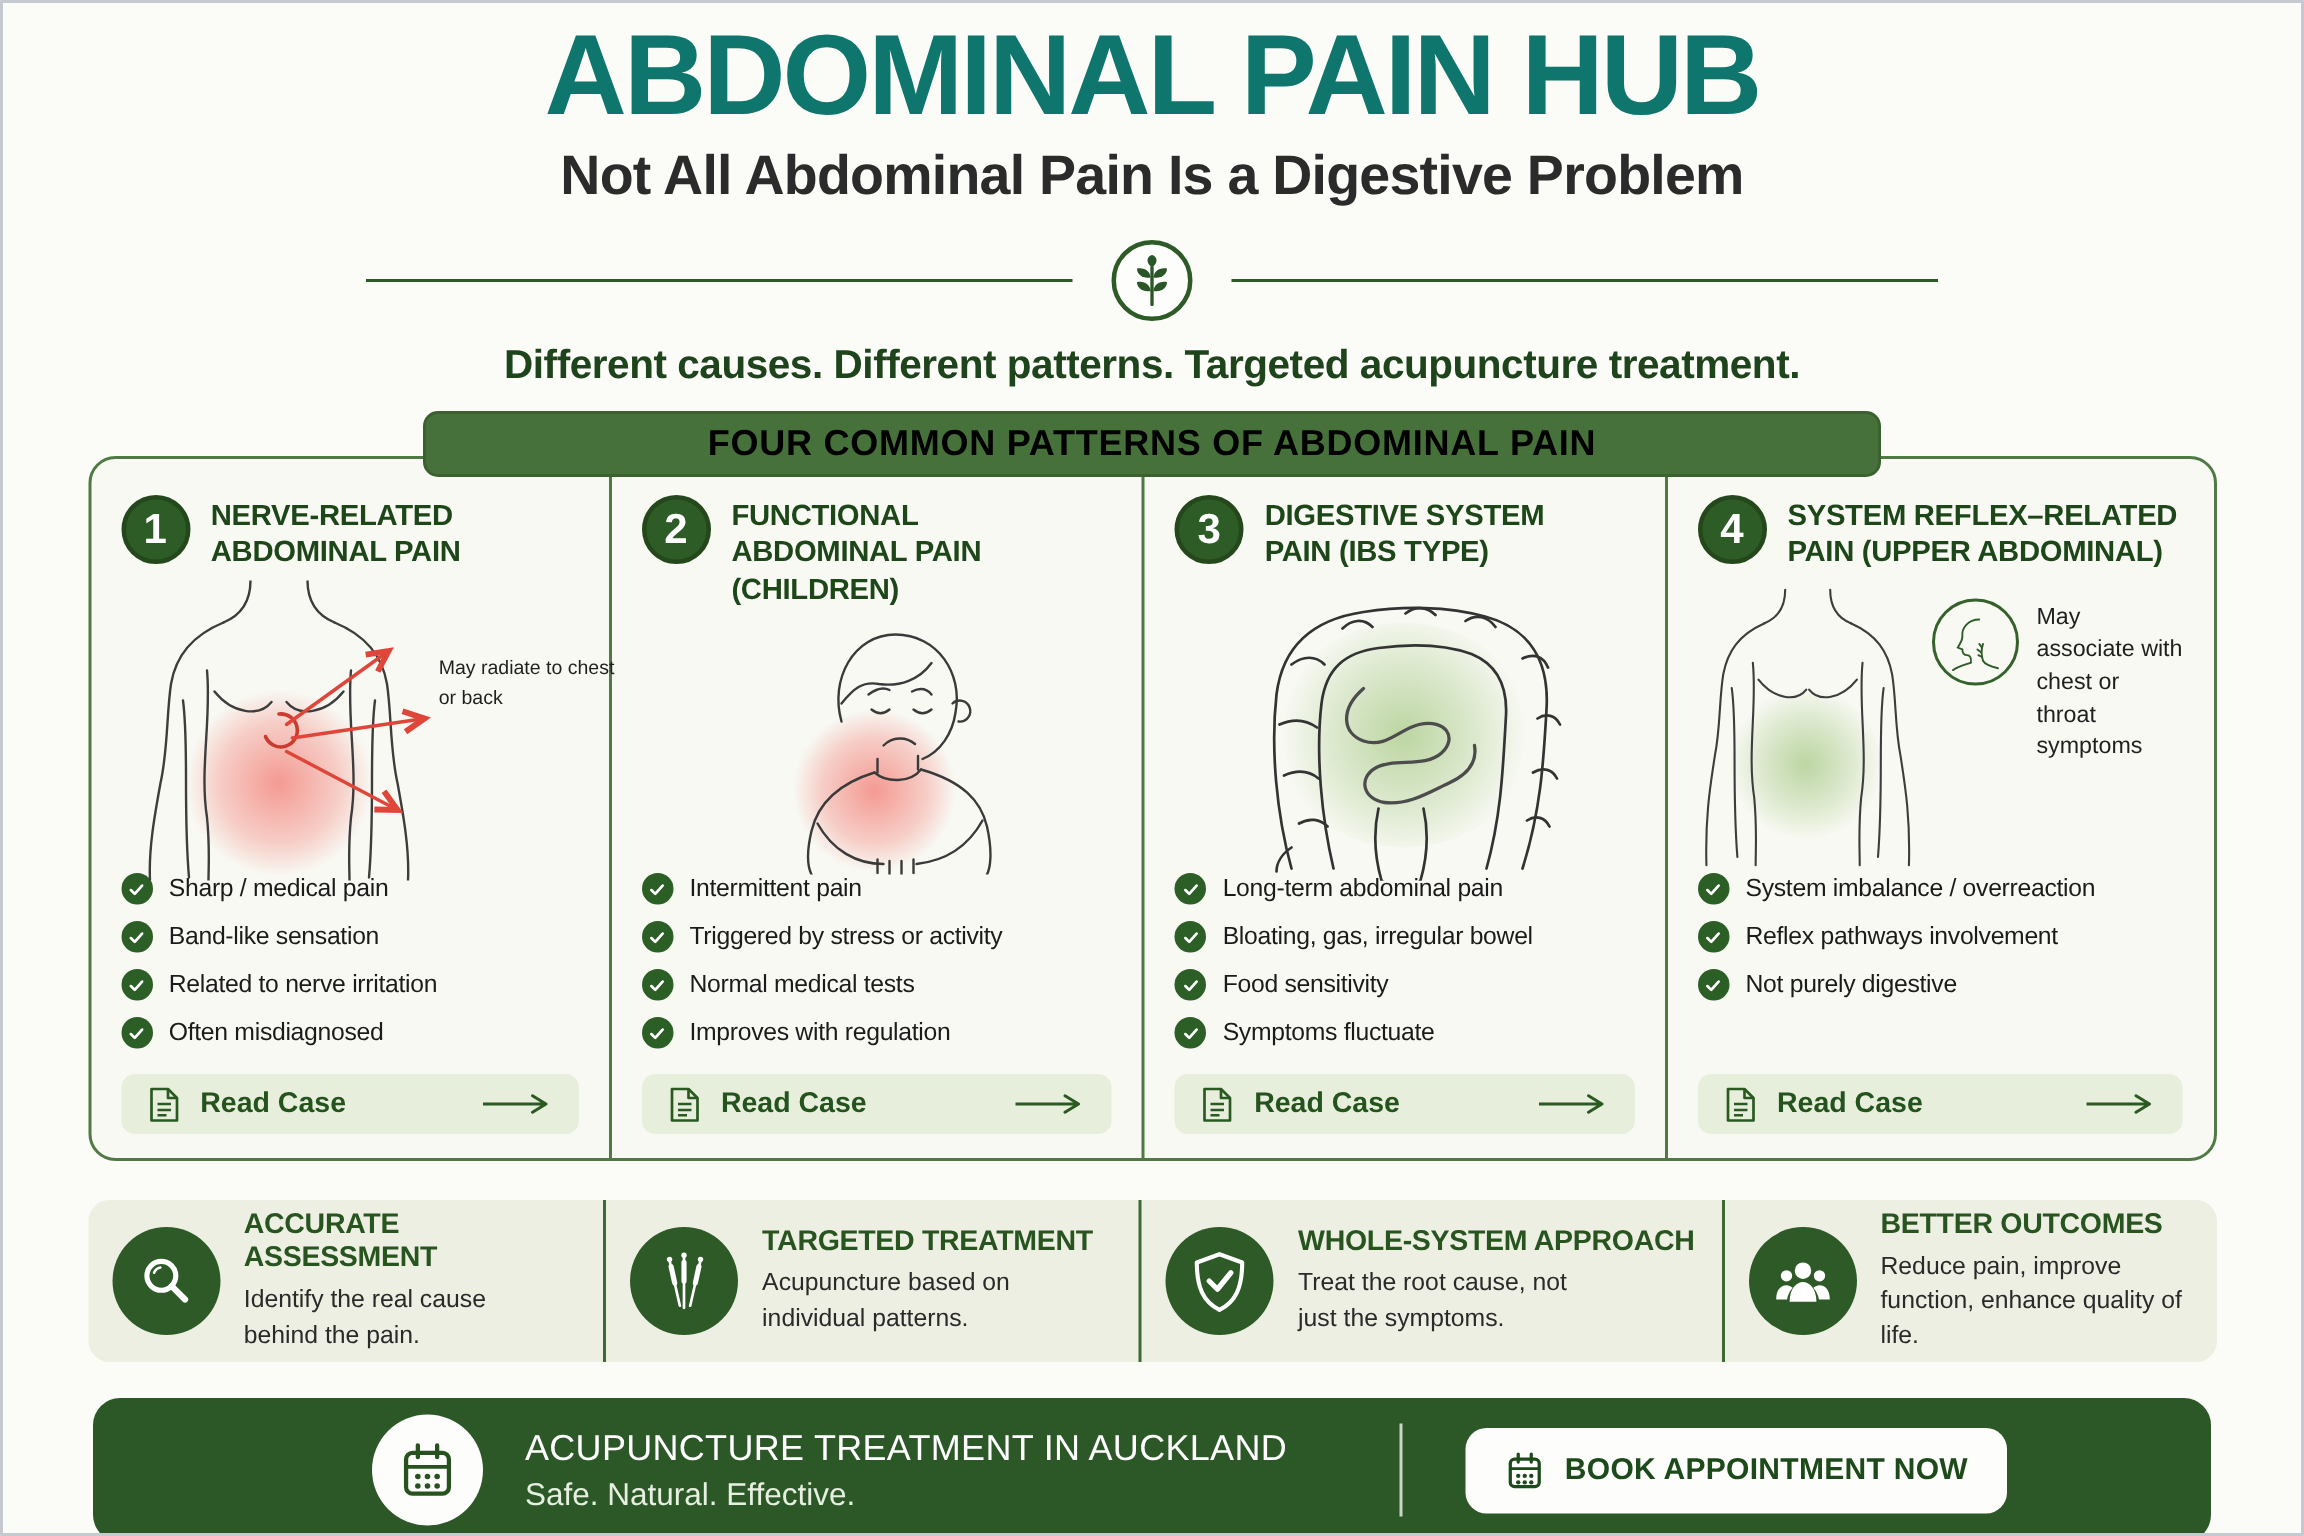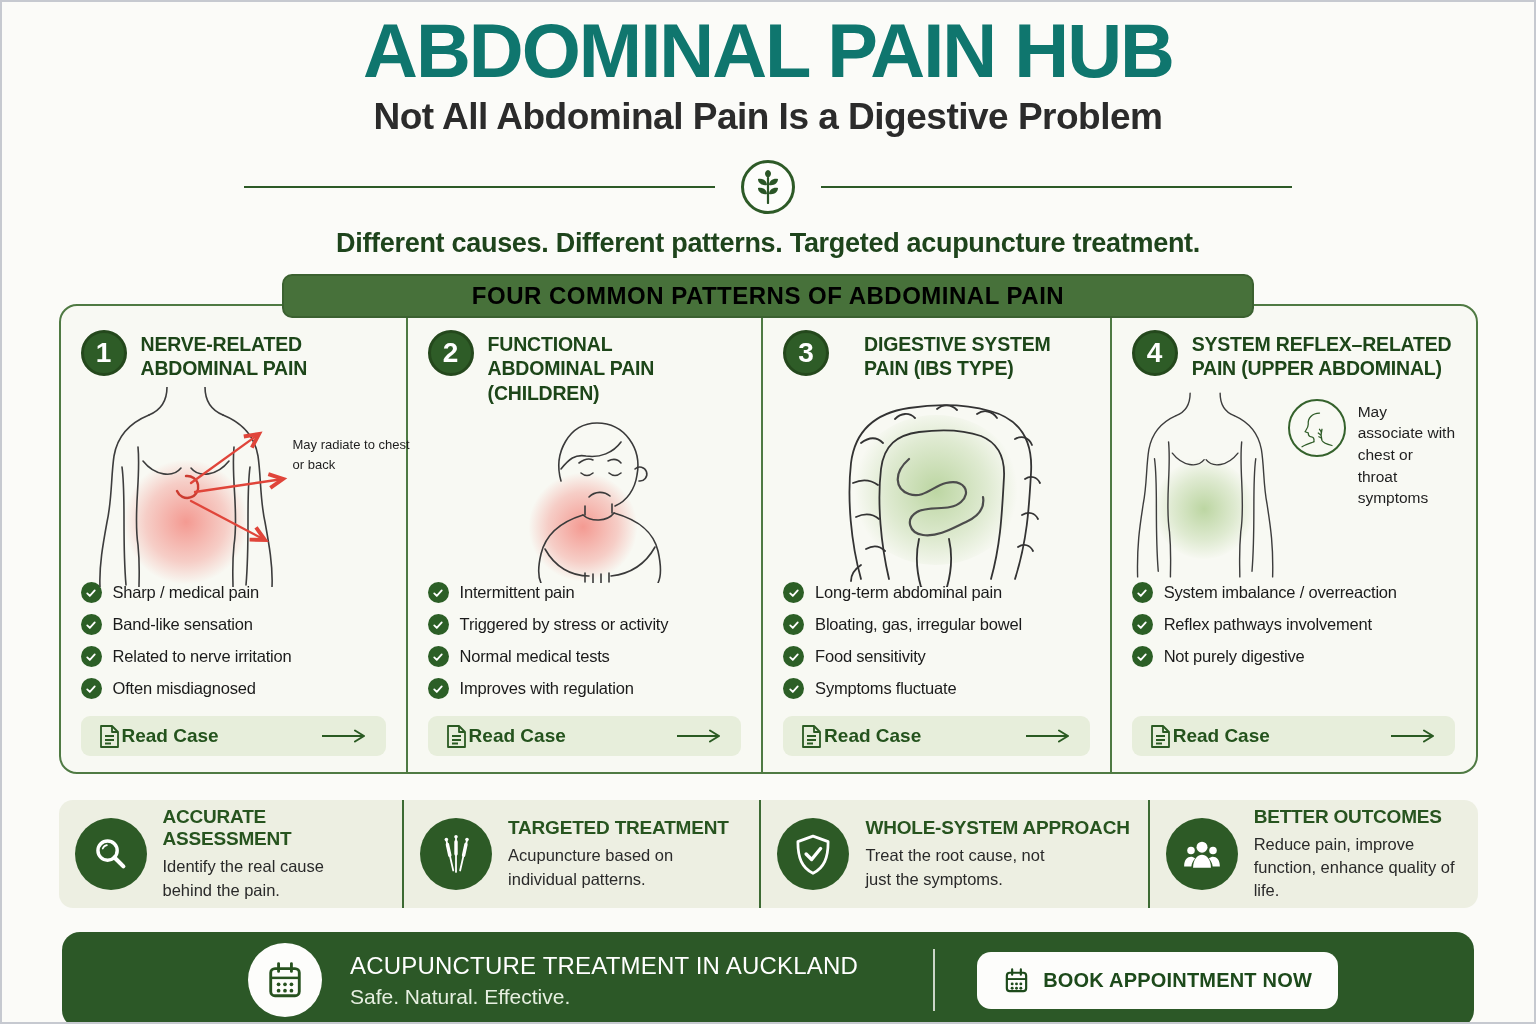--- a/index.html
+++ b/index.html
@@ -49,21 +49,21 @@
     width:46px;height:46px;flex:0 0 46px;border-radius:50%;
     background:#2e5c27;border:3px solid #24481c;color:#fff;
     display:flex;align-items:center;justify-content:center;
     font-size:28px;font-weight:bold;
   }
   .card-title{
     margin:2px 0 0;font-size:19.5px;line-height:1.24;font-weight:bold;color:#1d4619;letter-spacing:-0.2px;
   }
   .col:nth-child(1) .card-title{max-width:185px;}
   .col:nth-child(2) .card-title{max-width:208px;}
-  .col:nth-child(3) .card-title{max-width:205px;margin-left:21px;}
+  .col:nth-child(3) .card-title{max-width:205px;}
   .col:nth-child(4) .card-title{max-width:260px;}
   .illus{flex:1;position:relative;margin-top:6px;min-height:150px;}
   .glow{position:absolute;border-radius:50%;}
   .glow.red{background:radial-gradient(circle,rgba(240,76,66,.55) 0%,rgba(240,76,66,.25) 45%,rgba(240,76,66,0) 70%);}
   .glow.green{background:radial-gradient(circle,rgba(148,190,108,.6) 0%,rgba(148,190,108,.25) 45%,rgba(148,190,108,0) 72%);}
   .annot{
     position:absolute;font-size:13px;color:#1f1f1f;line-height:1.6;
   }
   .illus4{display:flex;gap:6px;}
   .t4{position:relative;flex:0 0 150px;}
@@ -76,21 +76,21 @@
   .ann4 .atext{font-size:15.5px;line-height:1.4;color:#1f1f1f;padding-top:2px;}
   .bullets{list-style:none;margin:6px 0 0;padding:0;height:134px;}
   .bullet{display:flex;align-items:center;gap:11px;margin:0 0 11px;}
   .check{
     width:21px;height:21px;flex:0 0 21px;border-radius:50%;background:#2c5f26;
     display:flex;align-items:center;justify-content:center;
   }
   .btext{font-size:16.5px;color:#1b1b1b;letter-spacing:-0.2px;white-space:nowrap;}
   .readcase{
     margin-top:auto;height:40px;border:none;border-radius:9px;background:#e7eedb;
-    display:flex;align-items:center;gap:2px;padding:0 18px;cursor:pointer;
+    display:flex;align-items:center;gap:14px;padding:0 18px;cursor:pointer;
     font-family:inherit;
   }
   .readcase .rc-label{font-size:19px;font-weight:bold;color:#24531d;}
   .readcase .rc-arrow{margin-left:auto;}
   
   .features{
     width:1419px;margin:26px auto 0;height:108px;background:#edefe2;border-radius:14px;
     display:grid;grid-template-columns:1fr 1.04fr 1.13fr 0.96fr;align-items:center;
   }
   .feature{display:flex;align-items:center;gap:16px;padding:0 14px 0 16px;height:100%;}

